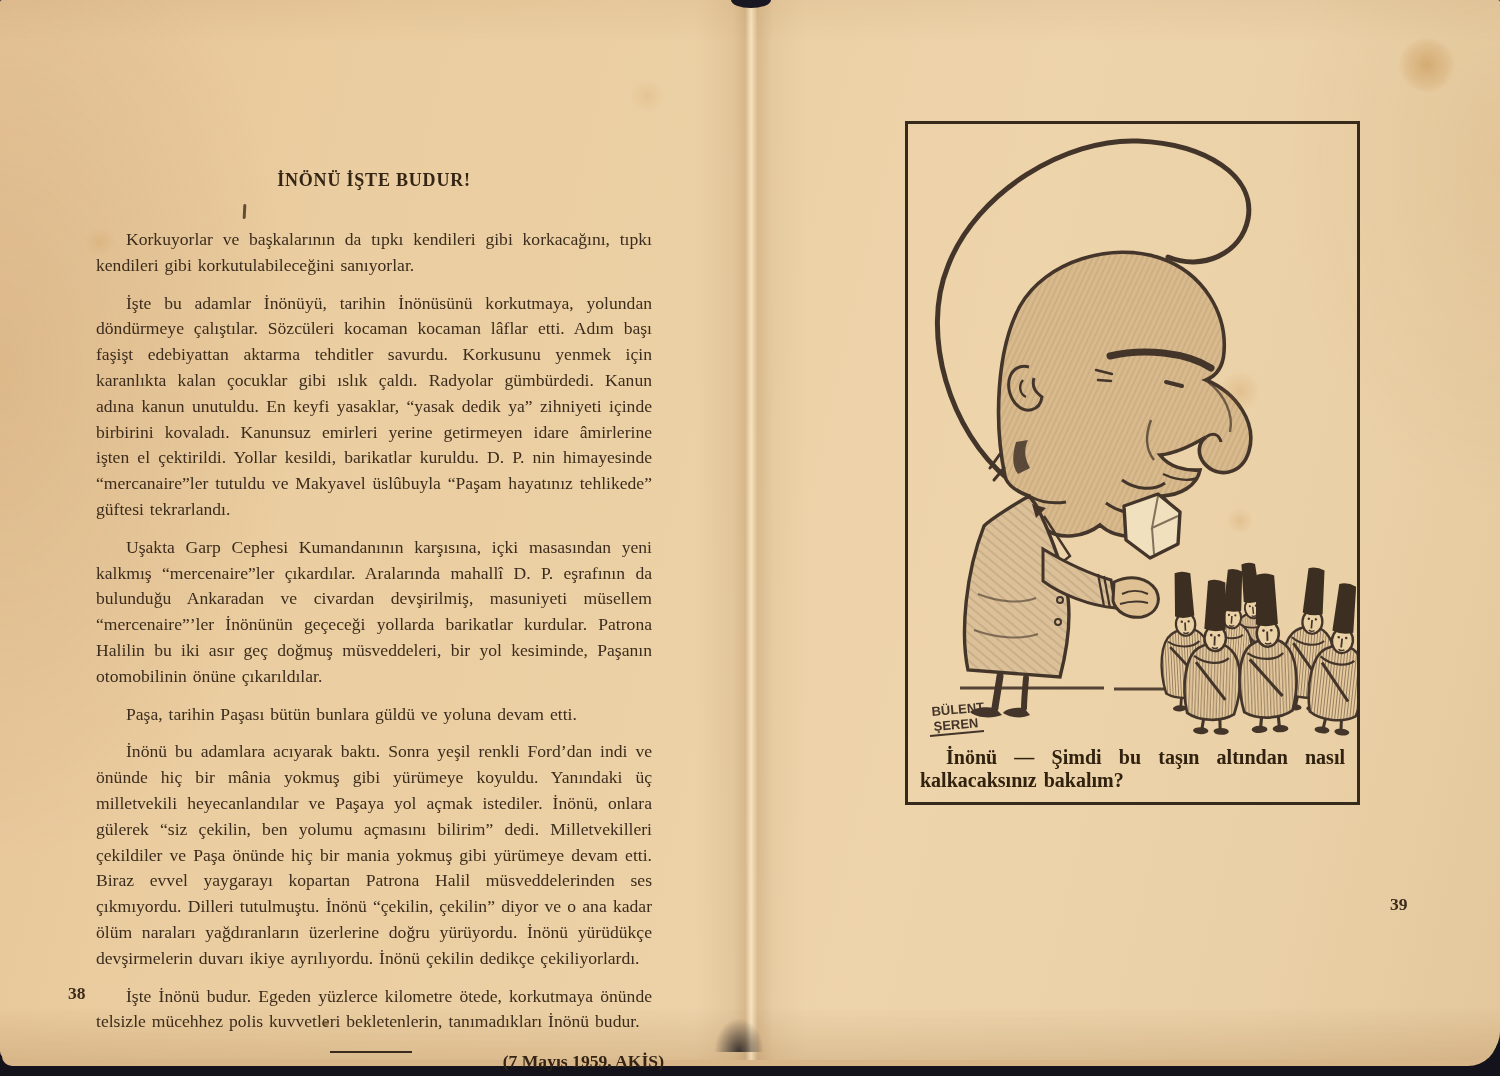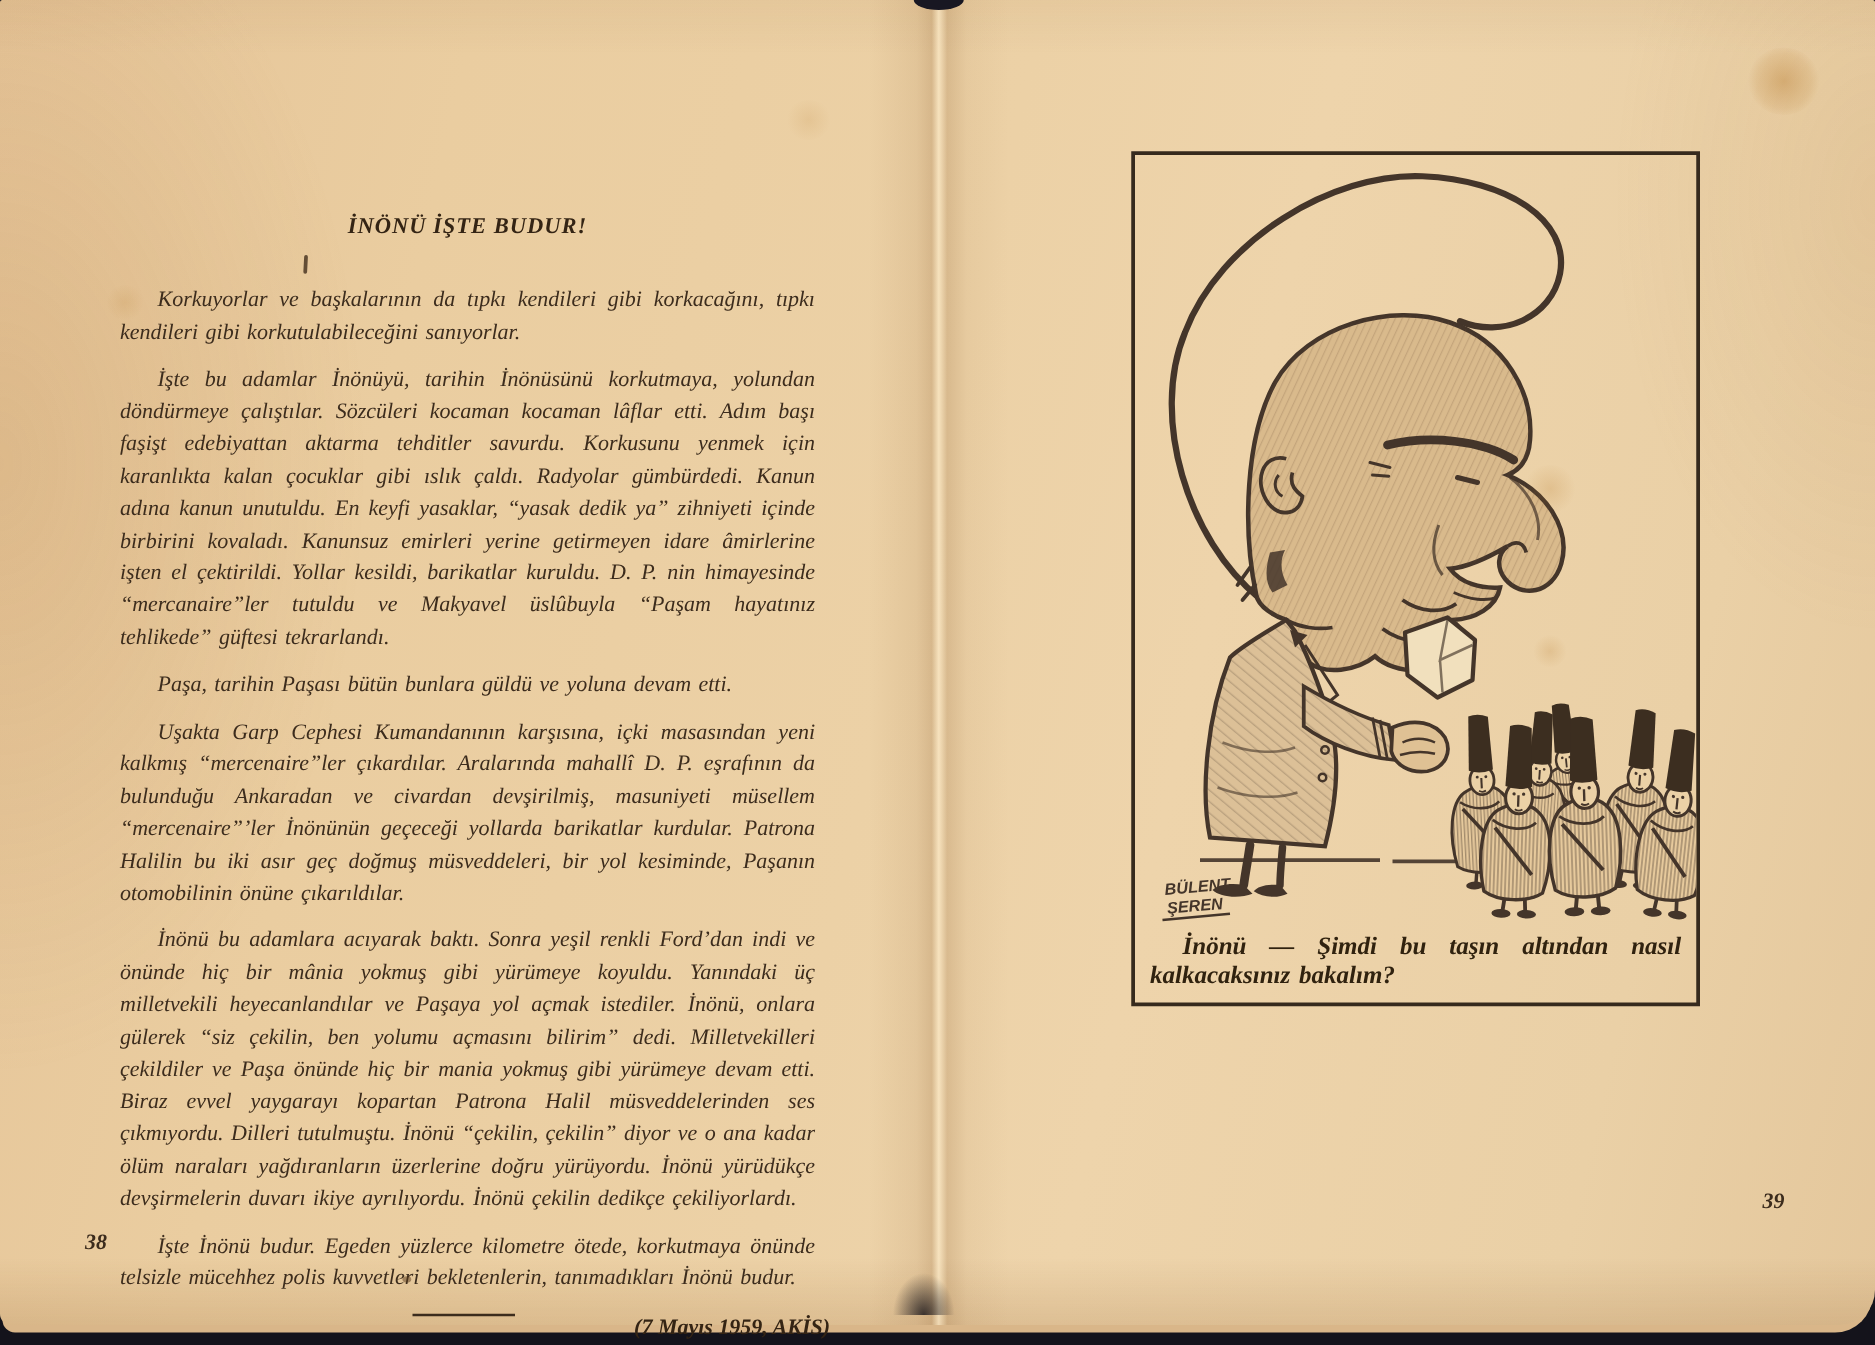--- a/index.html
+++ b/index.html
@@ -13,21 +13,20 @@
   .scan{position:absolute;inset:0;}
   .underpage{
     position:absolute;left:2px;top:3px;right:2px;bottom:10px;
     background:#d9b689;
     border-radius:2px 2px 30px 10px;
   }
   .paper{
     position:absolute;left:0;top:0;right:0;bottom:16px;
     background:linear-gradient(103deg,#e5c498 0%,#eacda0 22%,#ecd1a6 48%,#eed4ab 62%,#ead0a6 85%,#e4c79c 100%);
     border-radius:2px 2px 28px 9px;
-    font-style:italic;
   }
   .vignette{
     position:absolute;inset:0;border-radius:inherit;pointer-events:none;
     background:
       radial-gradient(ellipse 420px 700px at 0% 35%, rgba(173,118,58,.16), transparent 70%),
       radial-gradient(ellipse 300px 500px at 100% 15%, rgba(173,118,58,.10), transparent 70%),
       linear-gradient(0deg, rgba(146,96,45,.18), transparent 5%),
       linear-gradient(180deg, rgba(146,96,45,.07), transparent 4%);
   }
   .gutter{
@@ -83,21 +82,21 @@
   }
   .attr-row{
     display:flex;margin-top:16px;font-size:17.6px;
   }
   .end-divider{
     width:82px;border-top:2.6px solid #3c2c1d;margin-left:246px;height:0;
   }
   .attribution{margin-left:auto;font-weight:bold;color:#342414;}
   .pageno{position:absolute;font-size:17.5px;font-weight:bold;color:#3c2c1d;}
   .pn-left{left:68px;top:936px;margin-top:47px;}
-  .pn-right{left:1390px;top:950px;margin-left:20px;}
+  .pn-right{left:1390px;top:894px;}
 
   
   .cartoon-frame{
     position:absolute;left:905px;top:121px;width:449px;height:678px;
     border:3.5px solid #362a1d;
     box-sizing:content-box;
   }
   .cartoon-frame svg{display:block;}
   .cartoon-caption{
     position:absolute;left:0;right:0;bottom:4px;
@@ -112,22 +111,22 @@
 <div class="scan">
   <div class="underpage"></div>
 
   <div class="paper">
     <div class="vignette"></div>
 
     <div class="text-col">
       <h1 class="page-title">İNÖNÜ İŞTE BUDUR!</h1>
       <p>Korkuyorlar ve başkalarının da tıpkı kendileri gibi korkacağını, tıpkı kendileri gibi korkutulabileceğini sanıyorlar.</p>
       <p>İşte bu adamlar İnönüyü, tarihin İnönüsünü korkutmaya, yolundan döndürmeye çalıştılar. Sözcüleri kocaman kocaman lâflar etti. Adım başı faşişt edebiyattan aktarma tehditler savurdu. Korkusunu yenmek için karanlıkta kalan çocuklar gibi ıslık çaldı. Radyolar gümbürdedi. Kanun adına kanun unutuldu. En keyfi yasaklar, “yasak dedik ya” zihniyeti içinde birbirini kovaladı. Kanunsuz emirleri yerine getirmeyen idare âmirlerine işten el çektirildi. Yollar kesildi, barikatlar kuruldu. D. P. nin himayesinde “mercanaire”ler tutuldu ve Makyavel üslûbuyla “Paşam hayatınız tehlikede” güftesi tekrarlandı.</p>
+      <p>Uşakta Garp Cephesi Kumandanının karşısına, içki masasından yeni kalkmış “mercenaire”ler çıkardılar. Aralarında mahallî D. P. eşrafının da bulunduğu Ankaradan ve civardan devşirilmiş, masuniyeti müsellem “mercenaire”’ler İnönünün geçeceği yollarda barikatlar kurdular. Patrona Halilin bu iki asır geç doğmuş müsveddeleri, bir yol kesiminde, Paşanın otomobilinin önüne çıkarıldılar.</p>
       <p>Paşa, tarihin Paşası bütün bunlara güldü ve yoluna devam etti.</p>
-      <p>Uşakta Garp Cephesi Kumandanının karşısına, içki masasından yeni kalkmış “mercenaire”ler çıkardılar. Aralarında mahallî D. P. eşrafının da bulunduğu Ankaradan ve civardan devşirilmiş, masuniyeti müsellem “mercenaire”’ler İnönünün geçeceği yollarda barikatlar kurdular. Patrona Halilin bu iki asır geç doğmuş müsveddeleri, bir yol kesiminde, Paşanın otomobilinin önüne çıkarıldılar.</p>
       <p>İnönü bu adamlara acıyarak baktı. Sonra yeşil renkli Ford’dan indi ve önünde hiç bir mânia yokmuş gibi yürümeye koyuldu. Yanındaki üç milletvekili heyecanlandılar ve Paşaya yol açmak istediler. İnönü, onlara gülerek “siz çekilin, ben yolumu açmasını bilirim” dedi. Milletvekilleri çekildiler ve Paşa önünde hiç bir mania yokmuş gibi yürümeye devam etti. Biraz evvel yaygarayı kopartan Patrona Halil müsveddelerinden ses çıkmıyordu. Dilleri tutulmuştu. İnönü “çekilin, çekilin” diyor ve o ana kadar ölüm naraları yağdıranların üzerlerine doğru yürüyordu. İnönü yürüdükçe devşirmelerin duvarı ikiye ayrılıyordu. İnönü çekilin dedikçe çekiliyorlardı.</p>
       <p>İşte İnönü budur. Egeden yüzlerce kilometre ötede, korkutmaya önünde telsizle mücehhez polis kuvvetleri bekletenlerin, tanımadıkları İnönü budur.</p>
       <div class="attr-row">
         <span class="end-divider"></span>
         <span class="attribution">(7 Mayıs 1959, AKİS)</span>
       </div>
     </div>
     <div class="pageno pn-left">38</div>
 
     <div class="cartoon-frame">

